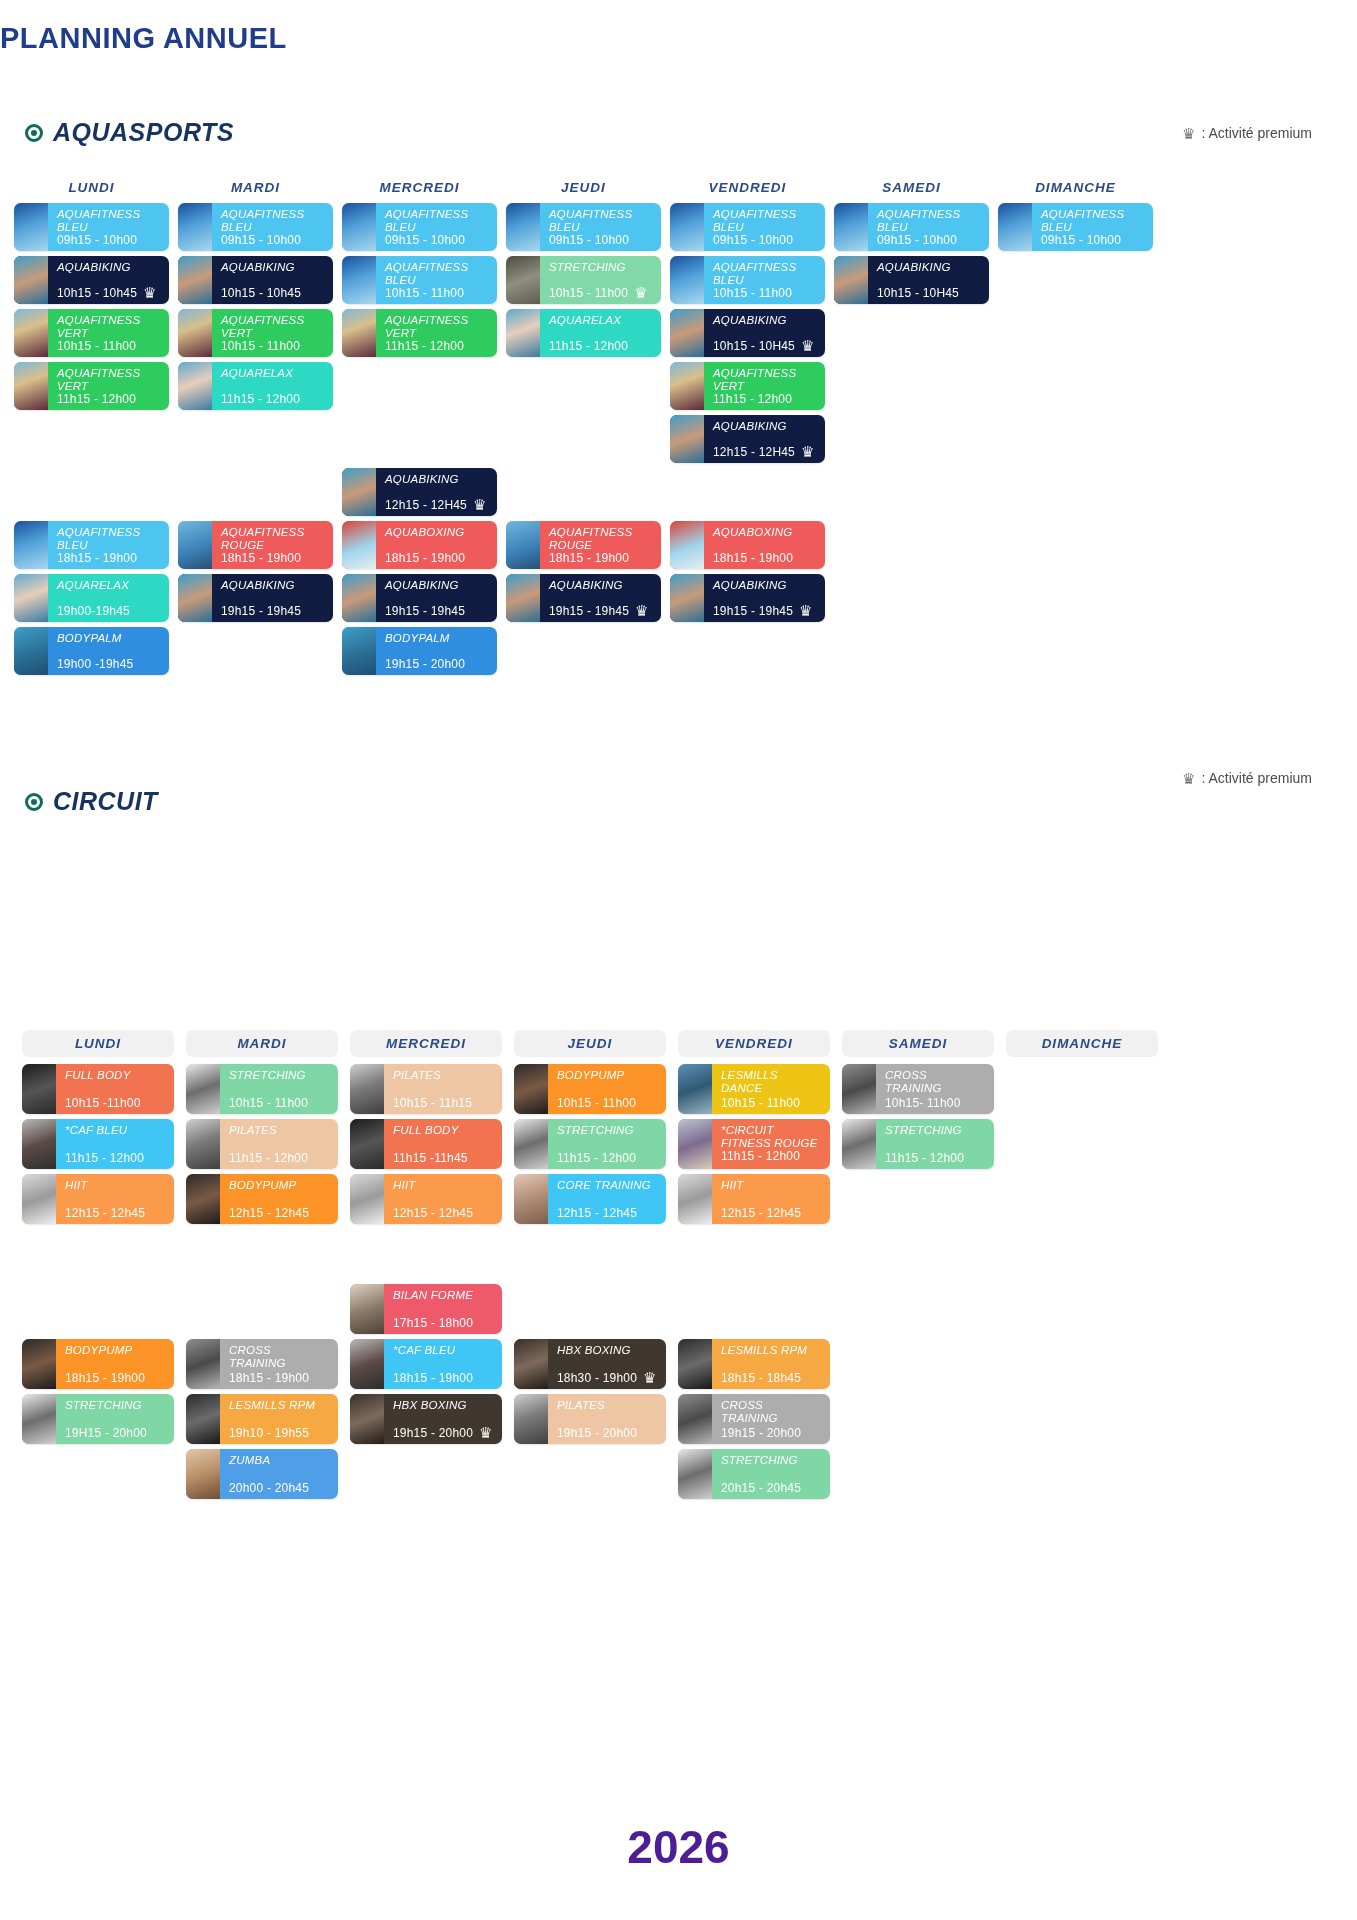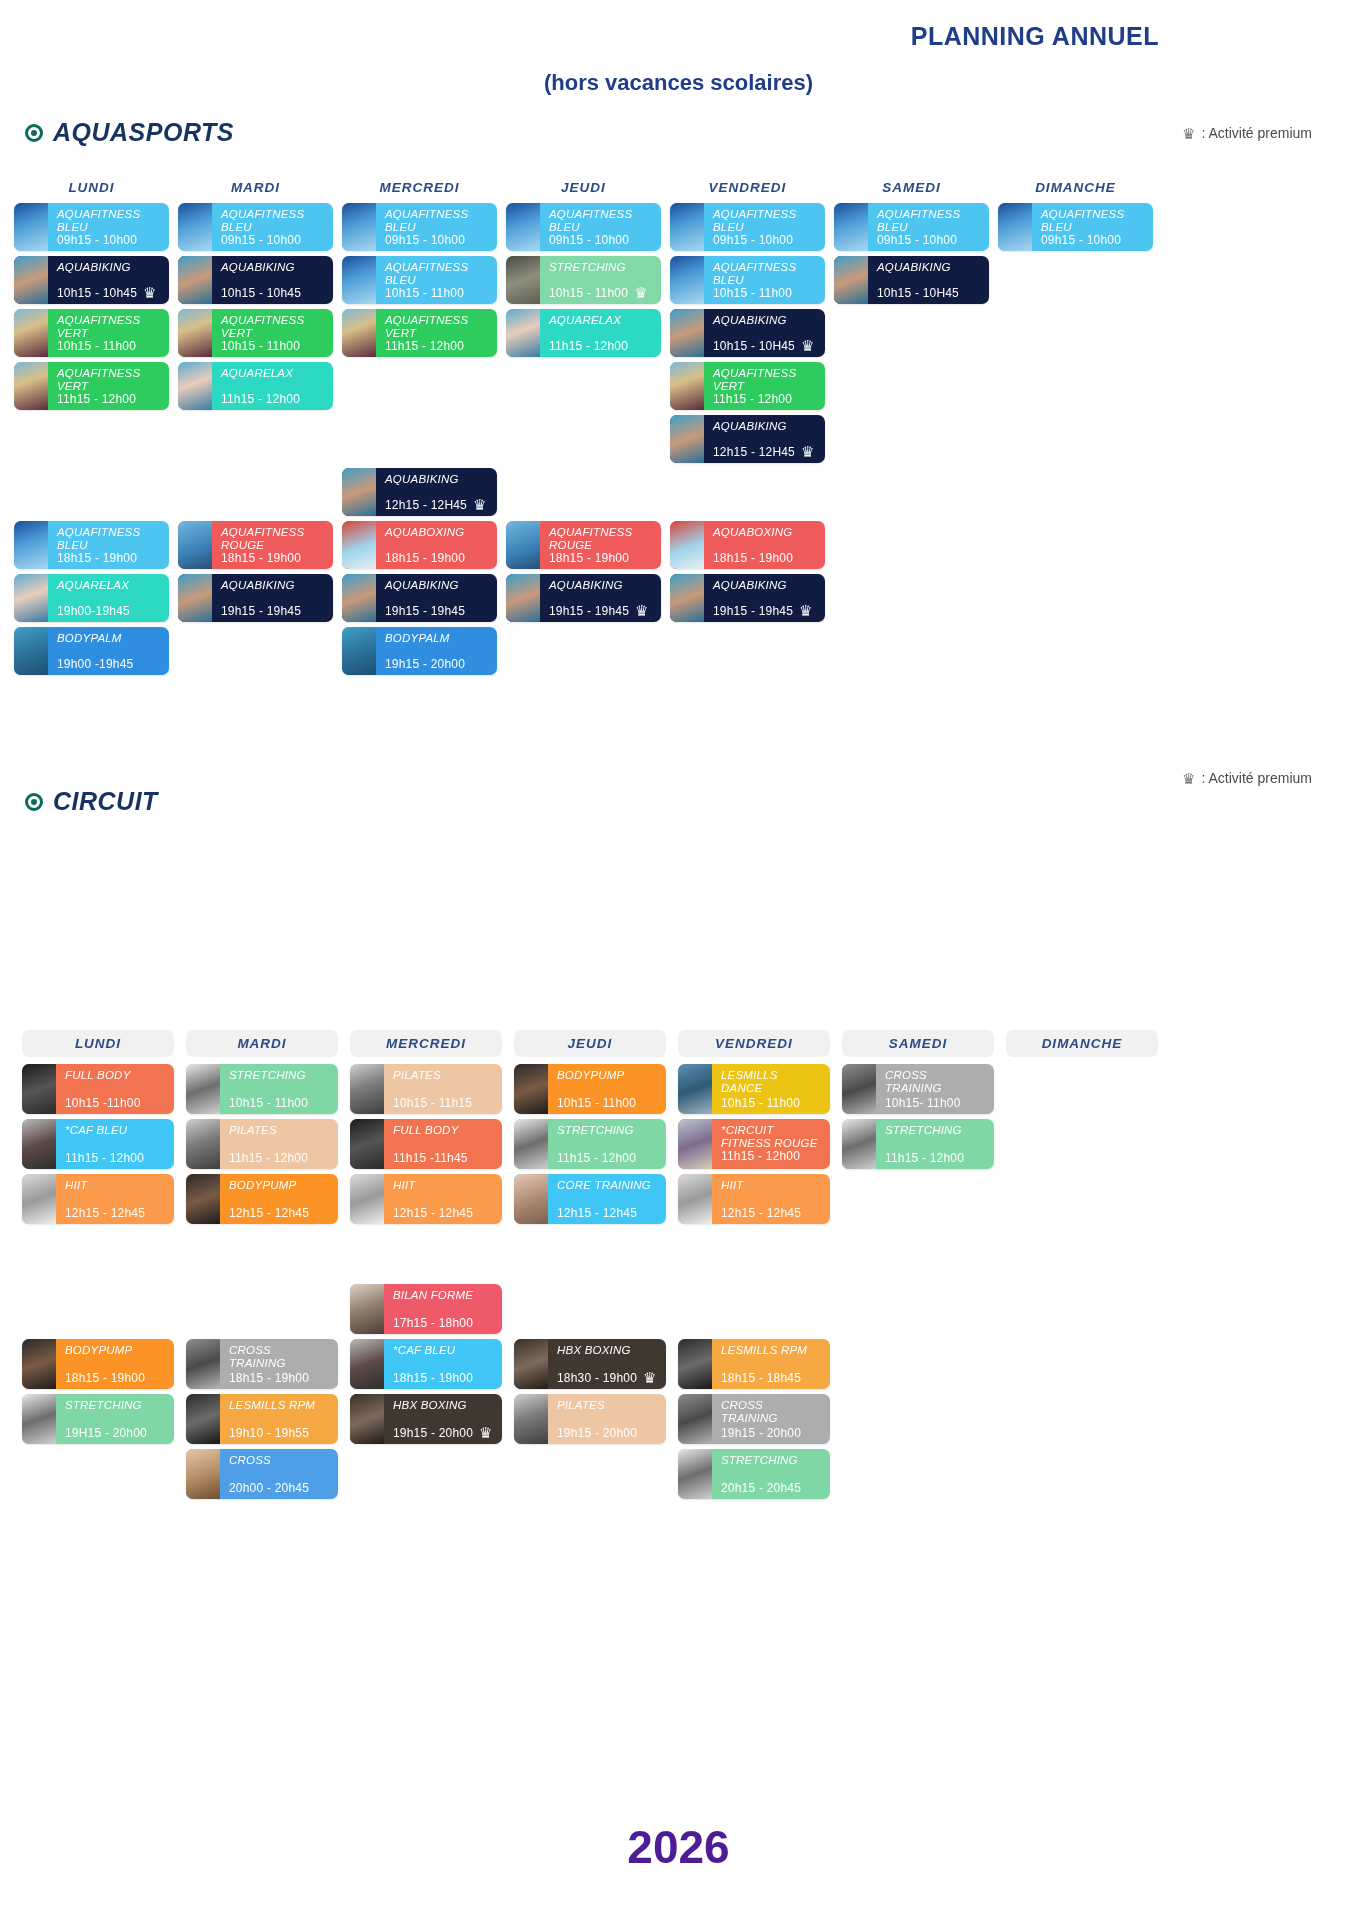--- a/index.html
+++ b/index.html
@@ -7,22 +7,22 @@
     width: 1357px; height: 1920px;
     background: #ffffff;
     font-family: "Liberation Sans", sans-serif;
     overflow: hidden;
   }
   .page { position: relative; width: 1357px; height: 1920px; }
 
   
   .header { position:absolute; top:0; left:0; width:1357px; height:130px; }
   .title {
-    position:absolute; left:0; top:22px; width:1159px; text-align:right;
-    font-size:25px; font-weight:bold; color:#1f3d8a; letter-spacing:0.5px;
+    position:absolute; left:0; top:22px; width:1159px; text-align:left;
+    font-size:29px; font-weight:bold; color:#1f3d8a; letter-spacing:0.5px;
   }
   .subtitle {
     position:absolute; left:0; top:70px; width:1357px; text-align:center;
     font-size:22px; font-weight:bold; color:#1f3d8a;
   }
   .logo { position:absolute; right:45px; top:25px; width:180px; height:70px; text-align:center; }
   .logo-word { font-size:40px; font-weight:bold; letter-spacing:-1px; line-height:42px; }
   .logo-word span.c1{color:#2f7d7d;} .logo-word span.c2{color:#3aa39a;}
   .logo-word span.c3{color:#f0a93b;} .logo-word span.c4{color:#e5542a;}
   .logo-word span.c5{color:#e03b2f;}
@@ -119,21 +119,20 @@
     opacity:.85;
   }
 </style>
 </head>
 <body>
 
 <div class="page">
 
   <div class="header">
     <div class="title">PLANNING ANNUEL</div>
-    <div class="subtitle">(hors vacances scolaires)</div>
   </div>
 
   <div class="section-title" style="left:25px; top:118px;">
     <span class="target-icon"></span>
     <span>AQUASPORTS</span>
   </div>
   <div class="premium-legend" style="right:45px; top:125px;">
     <span class="crown">♛</span>
     <span>: Activité premium</span>
   </div>
@@ -726,21 +725,21 @@
               <div class="ctime">
                 <span>19h10 - 19h55</span>
               </div>
             </div>
           </div>
         </div>
         <div class="slot" style="height: 50px; margin-bottom: 5px;">
           <div class="card" style="height: 50px; background: rgb(79, 159, 232);">
             <div class="thumb" style="background: linear-gradient(160deg, rgb(229, 199, 168) 0%, rgb(184, 143, 104) 50%, rgb(111, 79, 54) 100%);"></div>
             <div class="body">
-              <div class="cname">CROSS</div>
+              <div class="cname">ZUMBA</div>
               <div class="ctime">
                 <span>20h00 - 20h45</span>
               </div>
             </div>
           </div>
         </div>
       </div>
       <div class="col" style="width: 152px; margin-right: 12px;">
         <div class="dayhead boxed">MERCREDI</div>
         <div class="slot" style="height: 50px; margin-bottom: 5px;">

